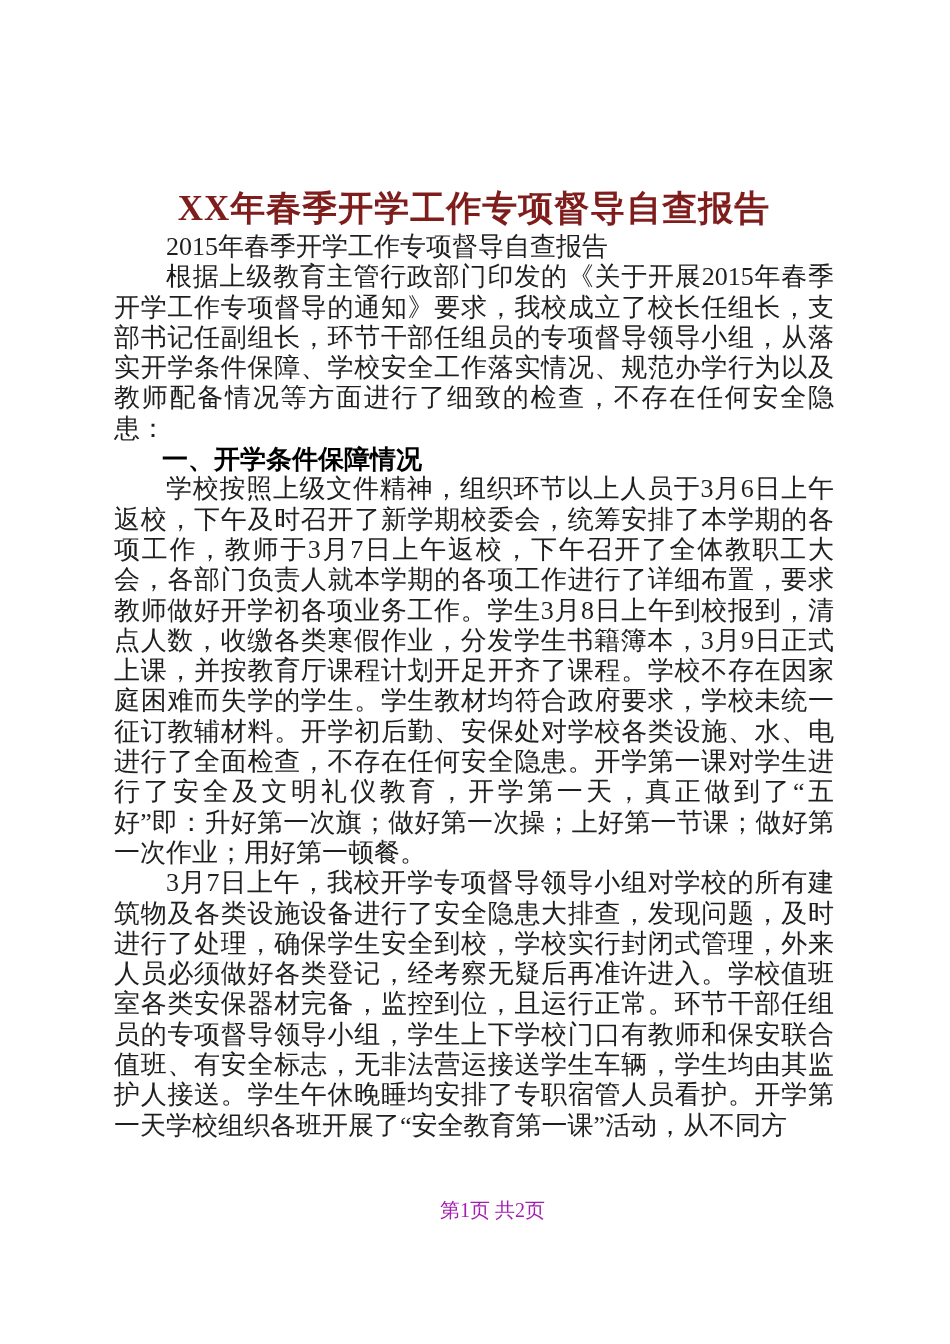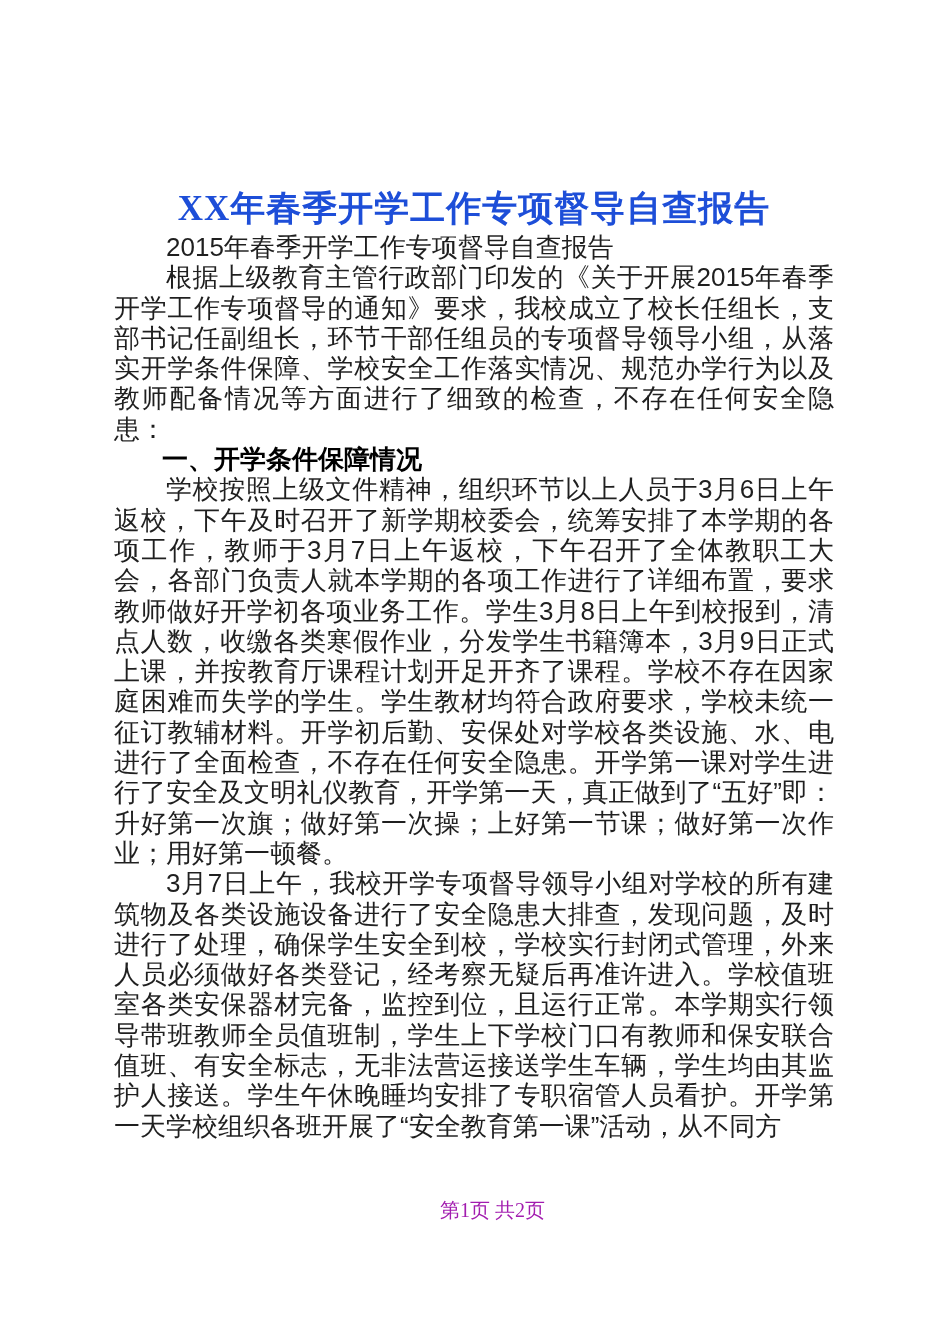--- a/index.html
+++ b/index.html
@@ -22,29 +22,29 @@
     width: 720px;
   }
   .doc-title {
     margin: 186px 0 0 0;
     padding: 0;
     text-align: center;
     font-family: "Liberation Serif", "DejaVu Serif", serif;
     font-weight: bold;
     font-size: 35px;
     line-height: 46px;
-    color: #1d4ed8;
+    color: #7f1d1d;
     letter-spacing: 1px;
   }
   .doc-subtitle {
     margin: 8px 0 0 0;
   }
   .doc-subtitle, .body-para {
     padding: 0;
-    font-family: Liberation Sans, sans-serif;
+    font-family: Liberation Serif, serif;
     font-size: 26px;
     line-height: 30.3px;
     color: #1f1f1f;
     text-indent: 2em;
     text-align: justify;
     margin: 0;
     font-weight: normal;
   }
   .section-heading {
     margin: 0;
@@ -71,16 +71,16 @@
 </head>
 <body>
 
 <div class="page">
   <div class="content">
     <h1 class="doc-title">XX年春季开学工作专项督导自查报告</h1>
     <p class="doc-subtitle">2015年春季开学工作专项督导自查报告</p>
     <p class="body-para">根据上级教育主管行政部门印发的《关于开展2015年春季开学工作专项督导的通知》要求，我校成立了校长任组长，支部书记任副组长，环节干部任组员的专项督导领导小组，从落实开学条件保障、学校安全工作落实情况、规范办学行为以及教师配备情况等方面进行了细致的检查，不存在任何安全隐患：</p>
     <h2 class="section-heading">一、开学条件保障情况</h2>
     <p class="body-para">学校按照上级文件精神，组织环节以上人员于3月6日上午返校，下午及时召开了新学期校委会，统筹安排了本学期的各项工作，教师于3月7日上午返校，下午召开了全体教职工大会，各部门负责人就本学期的各项工作进行了详细布置，要求教师做好开学初各项业务工作。学生3月8日上午到校报到，清点人数，收缴各类寒假作业，分发学生书籍簿本，3月9日正式上课，并按教育厅课程计划开足开齐了课程。学校不存在因家庭困难而失学的学生。学生教材均符合政府要求，学校未统一征订教辅材料。开学初后勤、安保处对学校各类设施、水、电进行了全面检查，不存在任何安全隐患。开学第一课对学生进行了安全及文明礼仪教育，开学第一天，真正做到了“五好”即：升好第一次旗；做好第一次操；上好第一节课；做好第一次作业；用好第一顿餐。</p>
-    <p class="body-para">3月7日上午，我校开学专项督导领导小组对学校的所有建筑物及各类设施设备进行了安全隐患大排查，发现问题，及时进行了处理，确保学生安全到校，学校实行封闭式管理，外来人员必须做好各类登记，经考察无疑后再准许进入。学校值班室各类安保器材完备，监控到位，且运行正常。本学期实行领导带班教师全员值班制，学生上下学校门口有教师和保安联合值班、有安全标志，无非法营运接送学生车辆，学生均由其监护人接送。学生午休晚睡均安排了专职宿管人员看护。开学第一天学校组织各班开展了“安全教育第一课”活动，从不同方</p>
+    <p class="body-para">3月7日上午，我校开学专项督导领导小组对学校的所有建筑物及各类设施设备进行了安全隐患大排查，发现问题，及时进行了处理，确保学生安全到校，学校实行封闭式管理，外来人员必须做好各类登记，经考察无疑后再准许进入。学校值班室各类安保器材完备，监控到位，且运行正常。环节干部任组员的专项督导领导小组，学生上下学校门口有教师和保安联合值班、有安全标志，无非法营运接送学生车辆，学生均由其监护人接送。学生午休晚睡均安排了专职宿管人员看护。开学第一天学校组织各班开展了“安全教育第一课”活动，从不同方</p>
   </div>
   <div class="page-footer">第1页 共2页</div>
 </div>
 
 </body></html>

